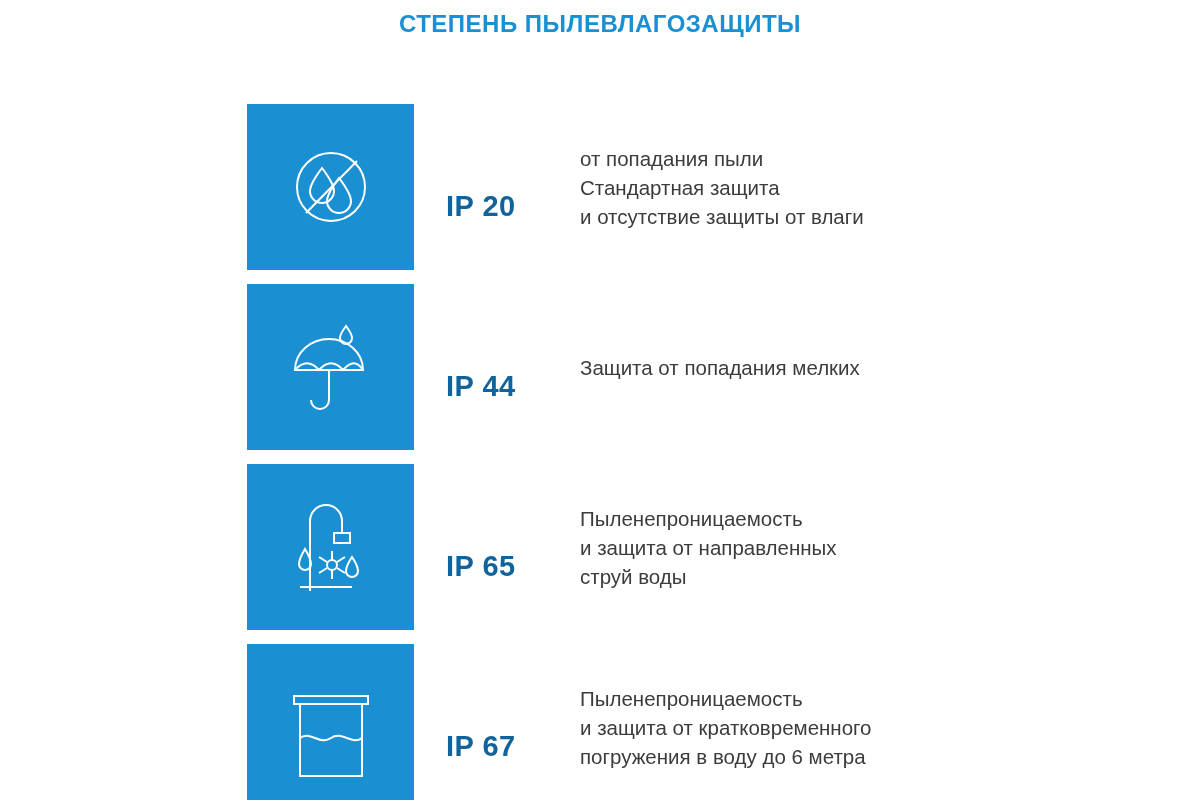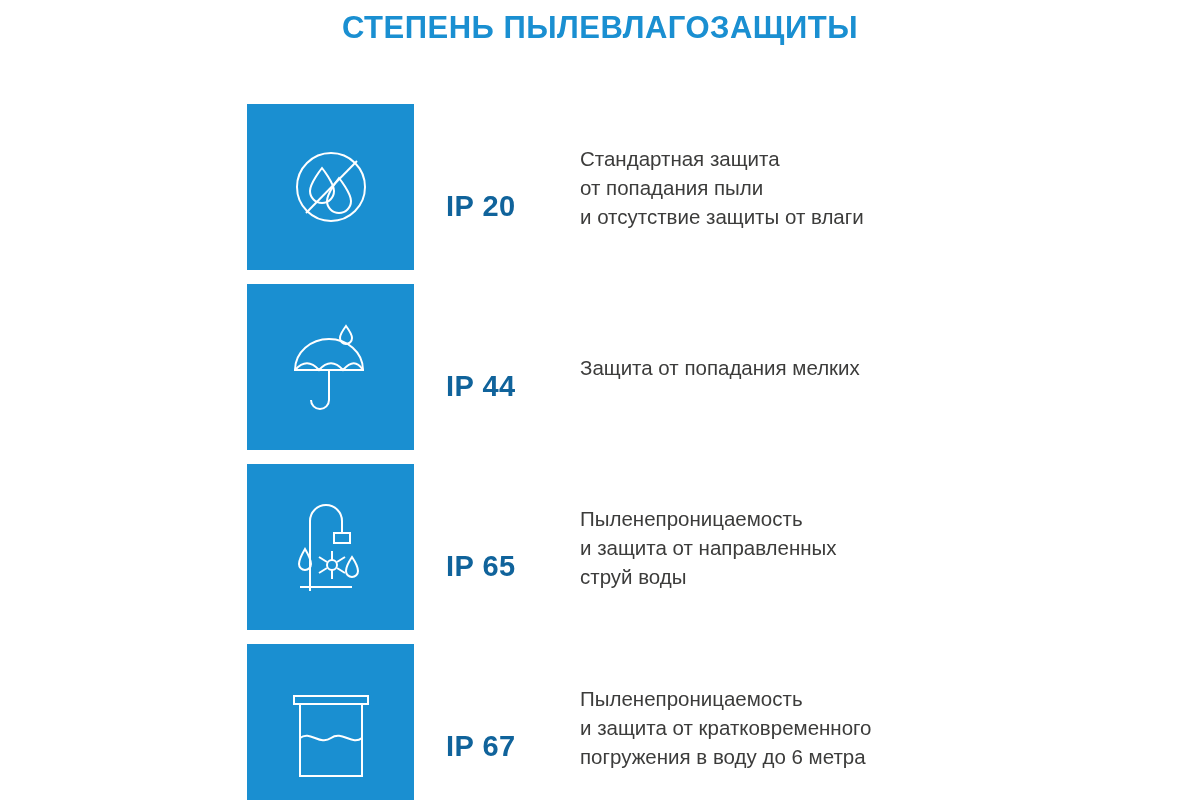--- a/index.html
+++ b/index.html
@@ -18,21 +18,21 @@
     width: 1200px;
     height: 800px;
     background: #ffffff;
   }
   .title {
     position: absolute;
     top: 10px;
     left: 0;
     width: 1200px;
     text-align: center;
-    font-size: 31px;
+    font-size: 24px;
     font-weight: bold;
     letter-spacing: 0.5px;
     color: #1a8fd1;
     text-transform: uppercase;
   }
   .rows {
     position: absolute;
     top: 104px;
     left: 0;
     width: 1200px;
@@ -92,22 +92,22 @@
       <div class="icon-box">
         <svg width="100" height="100" viewBox="0 0 100 100" fill="none" stroke="#ffffff" stroke-width="2">
           <circle cx="50" cy="50" r="34"></circle>
           <path d="M41 31 C41 31 29 46 29 54 a12 12 0 0 0 24 0 c0 -8 -12 -23 -12 -23 z"></path>
           <path d="M58 41 C58 41 46 56 46 64 a12 12 0 0 0 24 0 c0 -8 -12 -23 -12 -23 z"></path>
           <line x1="25" y1="76" x2="76" y2="24"></line>
         </svg>
       </div>
       <div class="ip-code">IP 20</div>
       <div class="desc">
+        <span class="line">от попадания пыли</span>
         <span class="line">Стандартная защита</span>
-        <span class="line">от попадания пыли</span>
         <span class="line">и отсутствие защиты от влаги</span>
       </div>
     </div>
 
     <div class="row">
       <div class="icon-box">
         <svg width="100" height="110" viewBox="0 0 100 110" fill="none" stroke="#ffffff" stroke-width="2">
           <path d="M65 14 C65 14 59 22 59 26 a6 6 0 0 0 12 0 c0 -4 -6 -12 -6 -12 z"></path>
           <path d="M14 58 C14 40 30 27 48 27 C66 27 82 40 82 58 Z"></path>
           <path d="M14 58 C22 49 30 49 38 58 C46 49 54 49 62 58 C70 49 76 49 82 58"></path>

